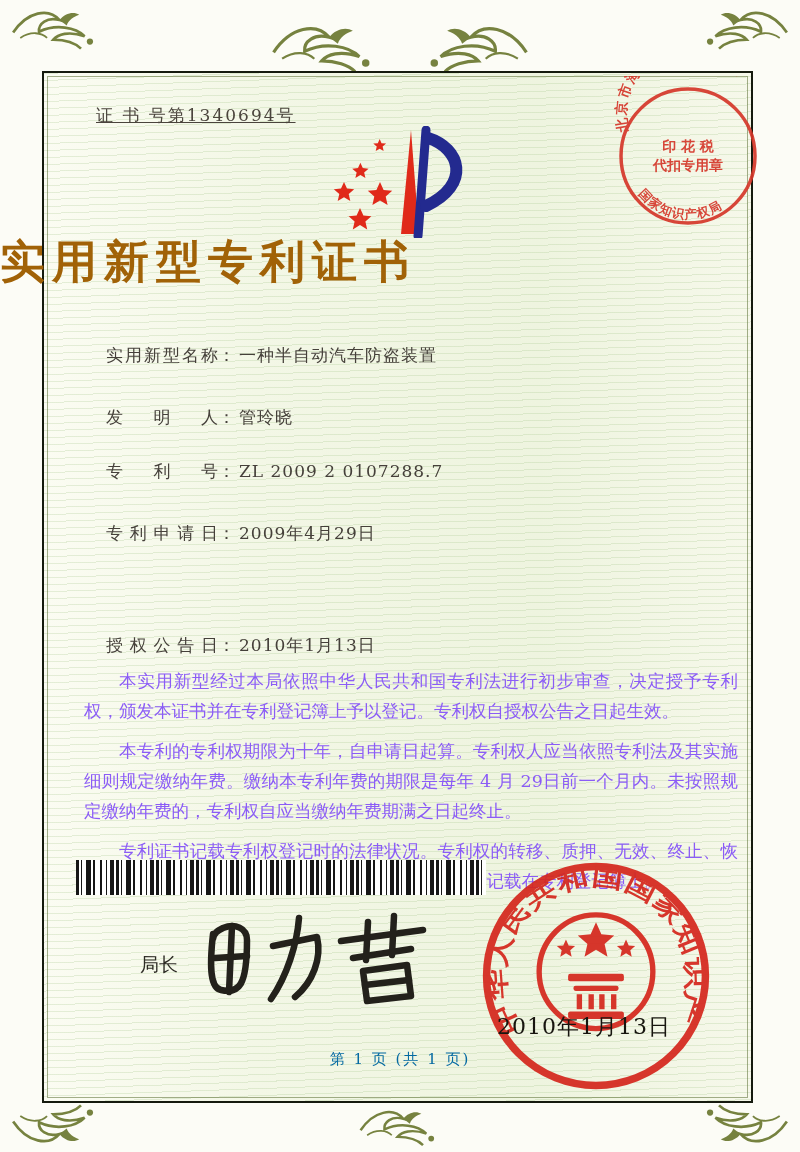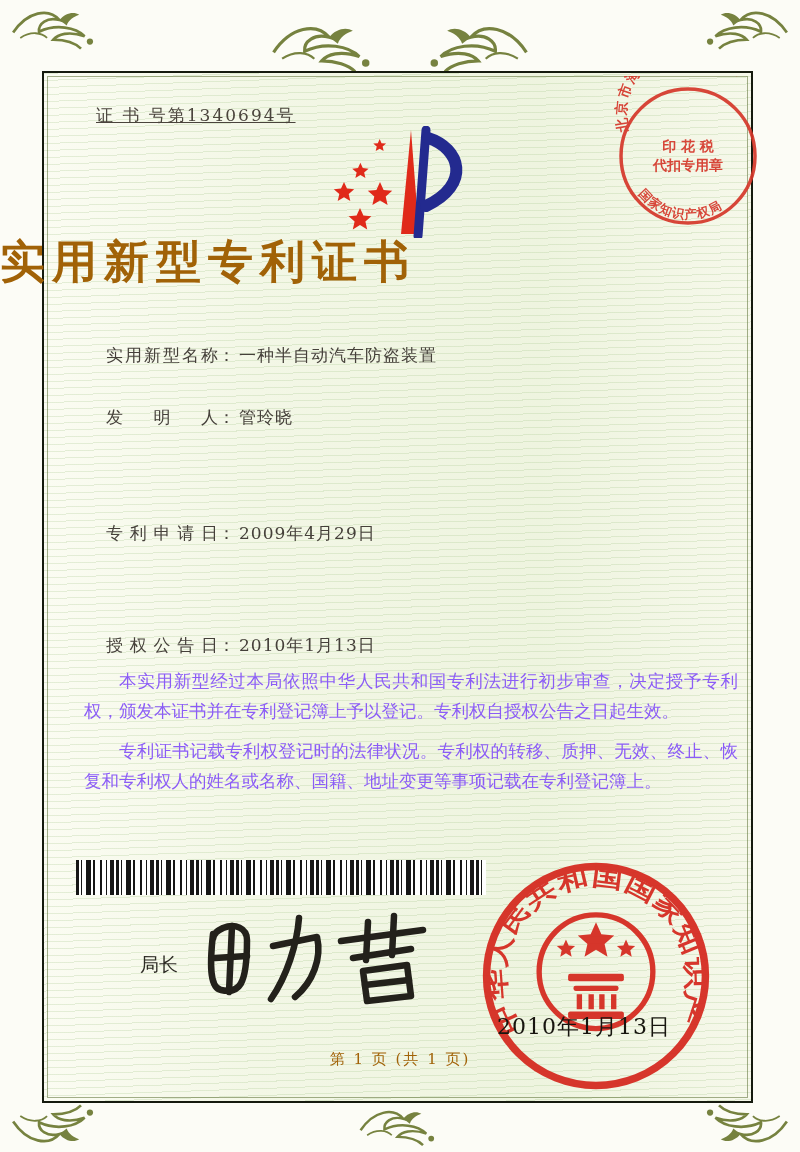--- a/index.html
+++ b/index.html
@@ -87,21 +87,21 @@
   .office-seal{position:absolute;left:478px;top:858px;width:236px;height:236px;opacity:.93;}
   .office-seal text{fill:#d5281e;font-weight:bold;}
 
   .seal-date{
     position:absolute;left:497px;top:1012px;width:220px;
     font-size:22px;color:#17150f;letter-spacing:1px;z-index:5;
   }
 
   .footer{
     position:absolute;left:0;right:0;top:1050px;text-align:center;
-    font-size:15px;color:#a16207;letter-spacing:2px;
+    font-size:15px;color:#0369a1;letter-spacing:2px;
   }
 </style>
 </head>
 <body>
 
 <div class="page">
 
   <svg width="0" height="0" style="position:absolute">
     <defs>
       <g id="orn-scroll">
@@ -181,29 +181,33 @@
   </div>
 
   <div class="title">实用新型专利证书</div>
 
   <div class="field" style="top:344px">
     <span class="f-label">实用新型名称</span><span class="f-colon">：</span><span class="f-value">一种半自动汽车防盗装置</span>
   </div>
   <div class="field" style="top:406px">
     <span class="f-label">发明人</span><span class="f-colon">：</span><span class="f-value">管玲晓</span>
   </div>
+  <div class="field" style="top:460px">
+    <span class="f-label">专利号</span><span class="f-colon">：</span><span class="f-value">ZL 2009 2 0107288.7</span>
+  </div>
   <div class="field" style="top:522px">
     <span class="f-label">专利申请日</span><span class="f-colon">：</span><span class="f-value">2009年4月29日</span>
   </div>
   <div class="field" style="top:634px">
     <span class="f-label">授权公告日</span><span class="f-colon">：</span><span class="f-value">2010年1月13日</span>
   </div>
 
   <div class="paras">
     <p>本实用新型经过本局依照中华人民共和国专利法进行初步审查，决定授予专利权，颁发本证书并在专利登记簿上予以登记。专利权自授权公告之日起生效。</p>
+    <p>本专利的专利权期限为十年，自申请日起算。专利权人应当依照专利法及其实施细则规定缴纳年费。缴纳本专利年费的期限是每年 4 月 29日前一个月内。未按照规定缴纳年费的，专利权自应当缴纳年费期满之日起终止。</p>
     <p>专利证书记载专利权登记时的法律状况。专利权的转移、质押、无效、终止、恢复和专利权人的姓名或名称、国籍、地址变更等事项记载在专利登记簿上。</p>
   </div>
 
   <div class="barcode"></div>
 
   <div class="sig-row">
     <span class="sig-label">局长</span>
     <div class="sig-script" aria-label="田力普">
       <svg width="240" height="110" viewBox="0 0 240 110">
         <g fill="none" stroke="#23211b" stroke-width="6.5" stroke-linecap="round" stroke-linejoin="round">

